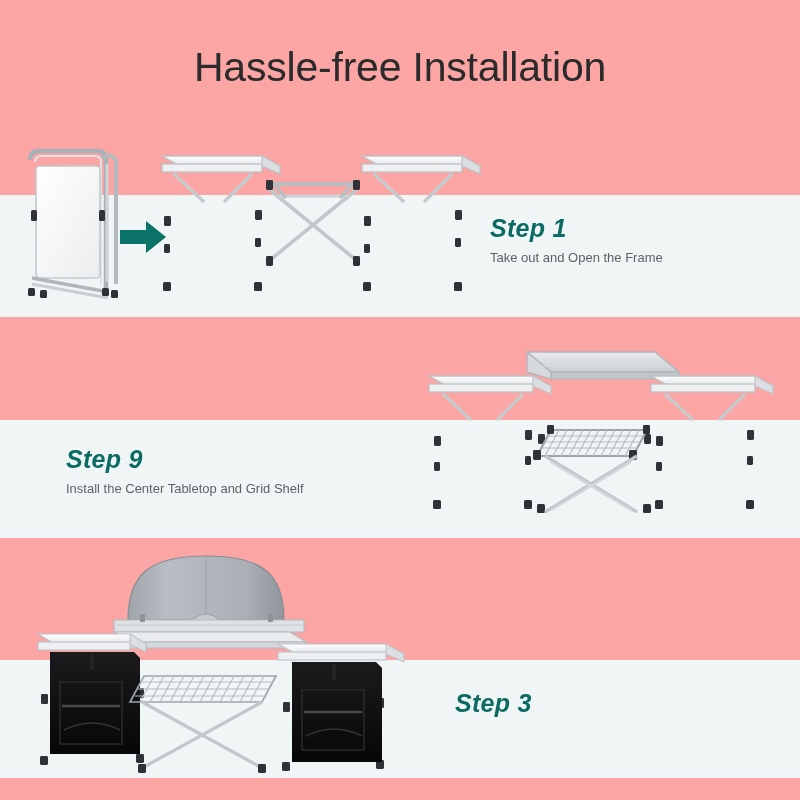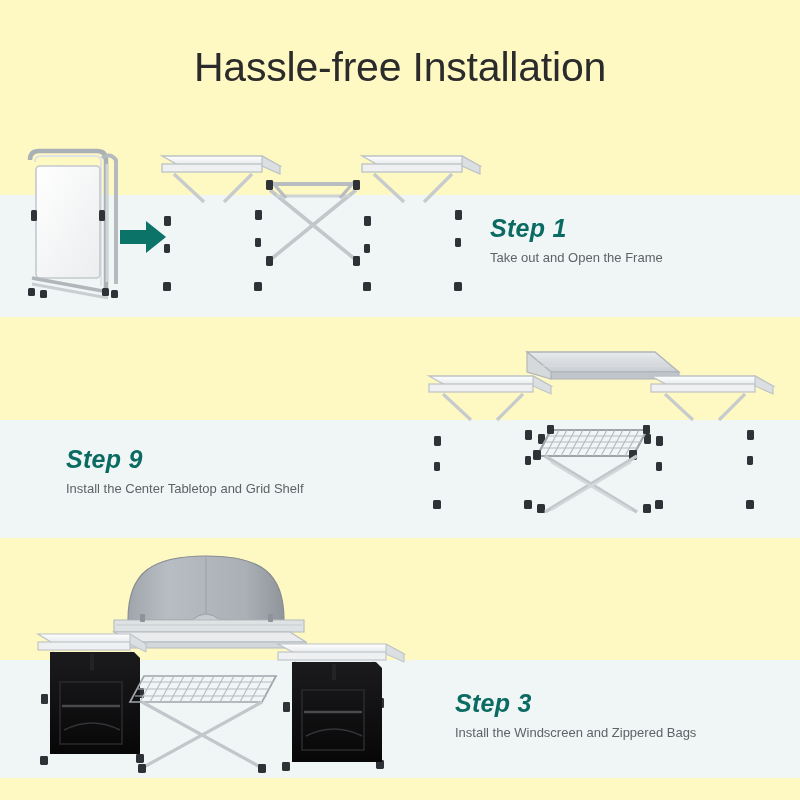--- a/index.html
+++ b/index.html
@@ -3,21 +3,21 @@
 <meta charset="utf-8">
 <style>
   html,body{margin:0;padding:0;}
   body{
     width:800px;height:800px;
     background:#ffffff;
     font-family:"Liberation Sans", sans-serif;
     position:relative;
     overflow:hidden;
   }
-  .page{position:relative;width:800px;height:800px;background:#fef9c3;}
+  .page{position:relative;width:800px;height:800px;background:#fca5a5;}
 
   
   .title{
     position:absolute;left:0;top:44px;width:800px;
     text-align:center;
     font-size:41px;
     font-weight:400;
     color:#2b2b2b;
     letter-spacing:-0.2px;
     font-family:"Liberation Sans", sans-serif;
@@ -384,16 +384,15 @@
     <div class="step-desc">Take out and Open the Frame</div>
   </div>
 
   <div class="step" id="step2">
     <div class="step-num">Step 9</div>
     <div class="step-desc">Install the Center Tabletop and Grid Shelf</div>
   </div>
 
   <div class="step" id="step3">
     <div class="step-num">Step 3</div>
-    <div class="step-desc">Install the Windscreen and Zippered Bags</div>
   </div>
 
 </div>
 
 </body></html>

